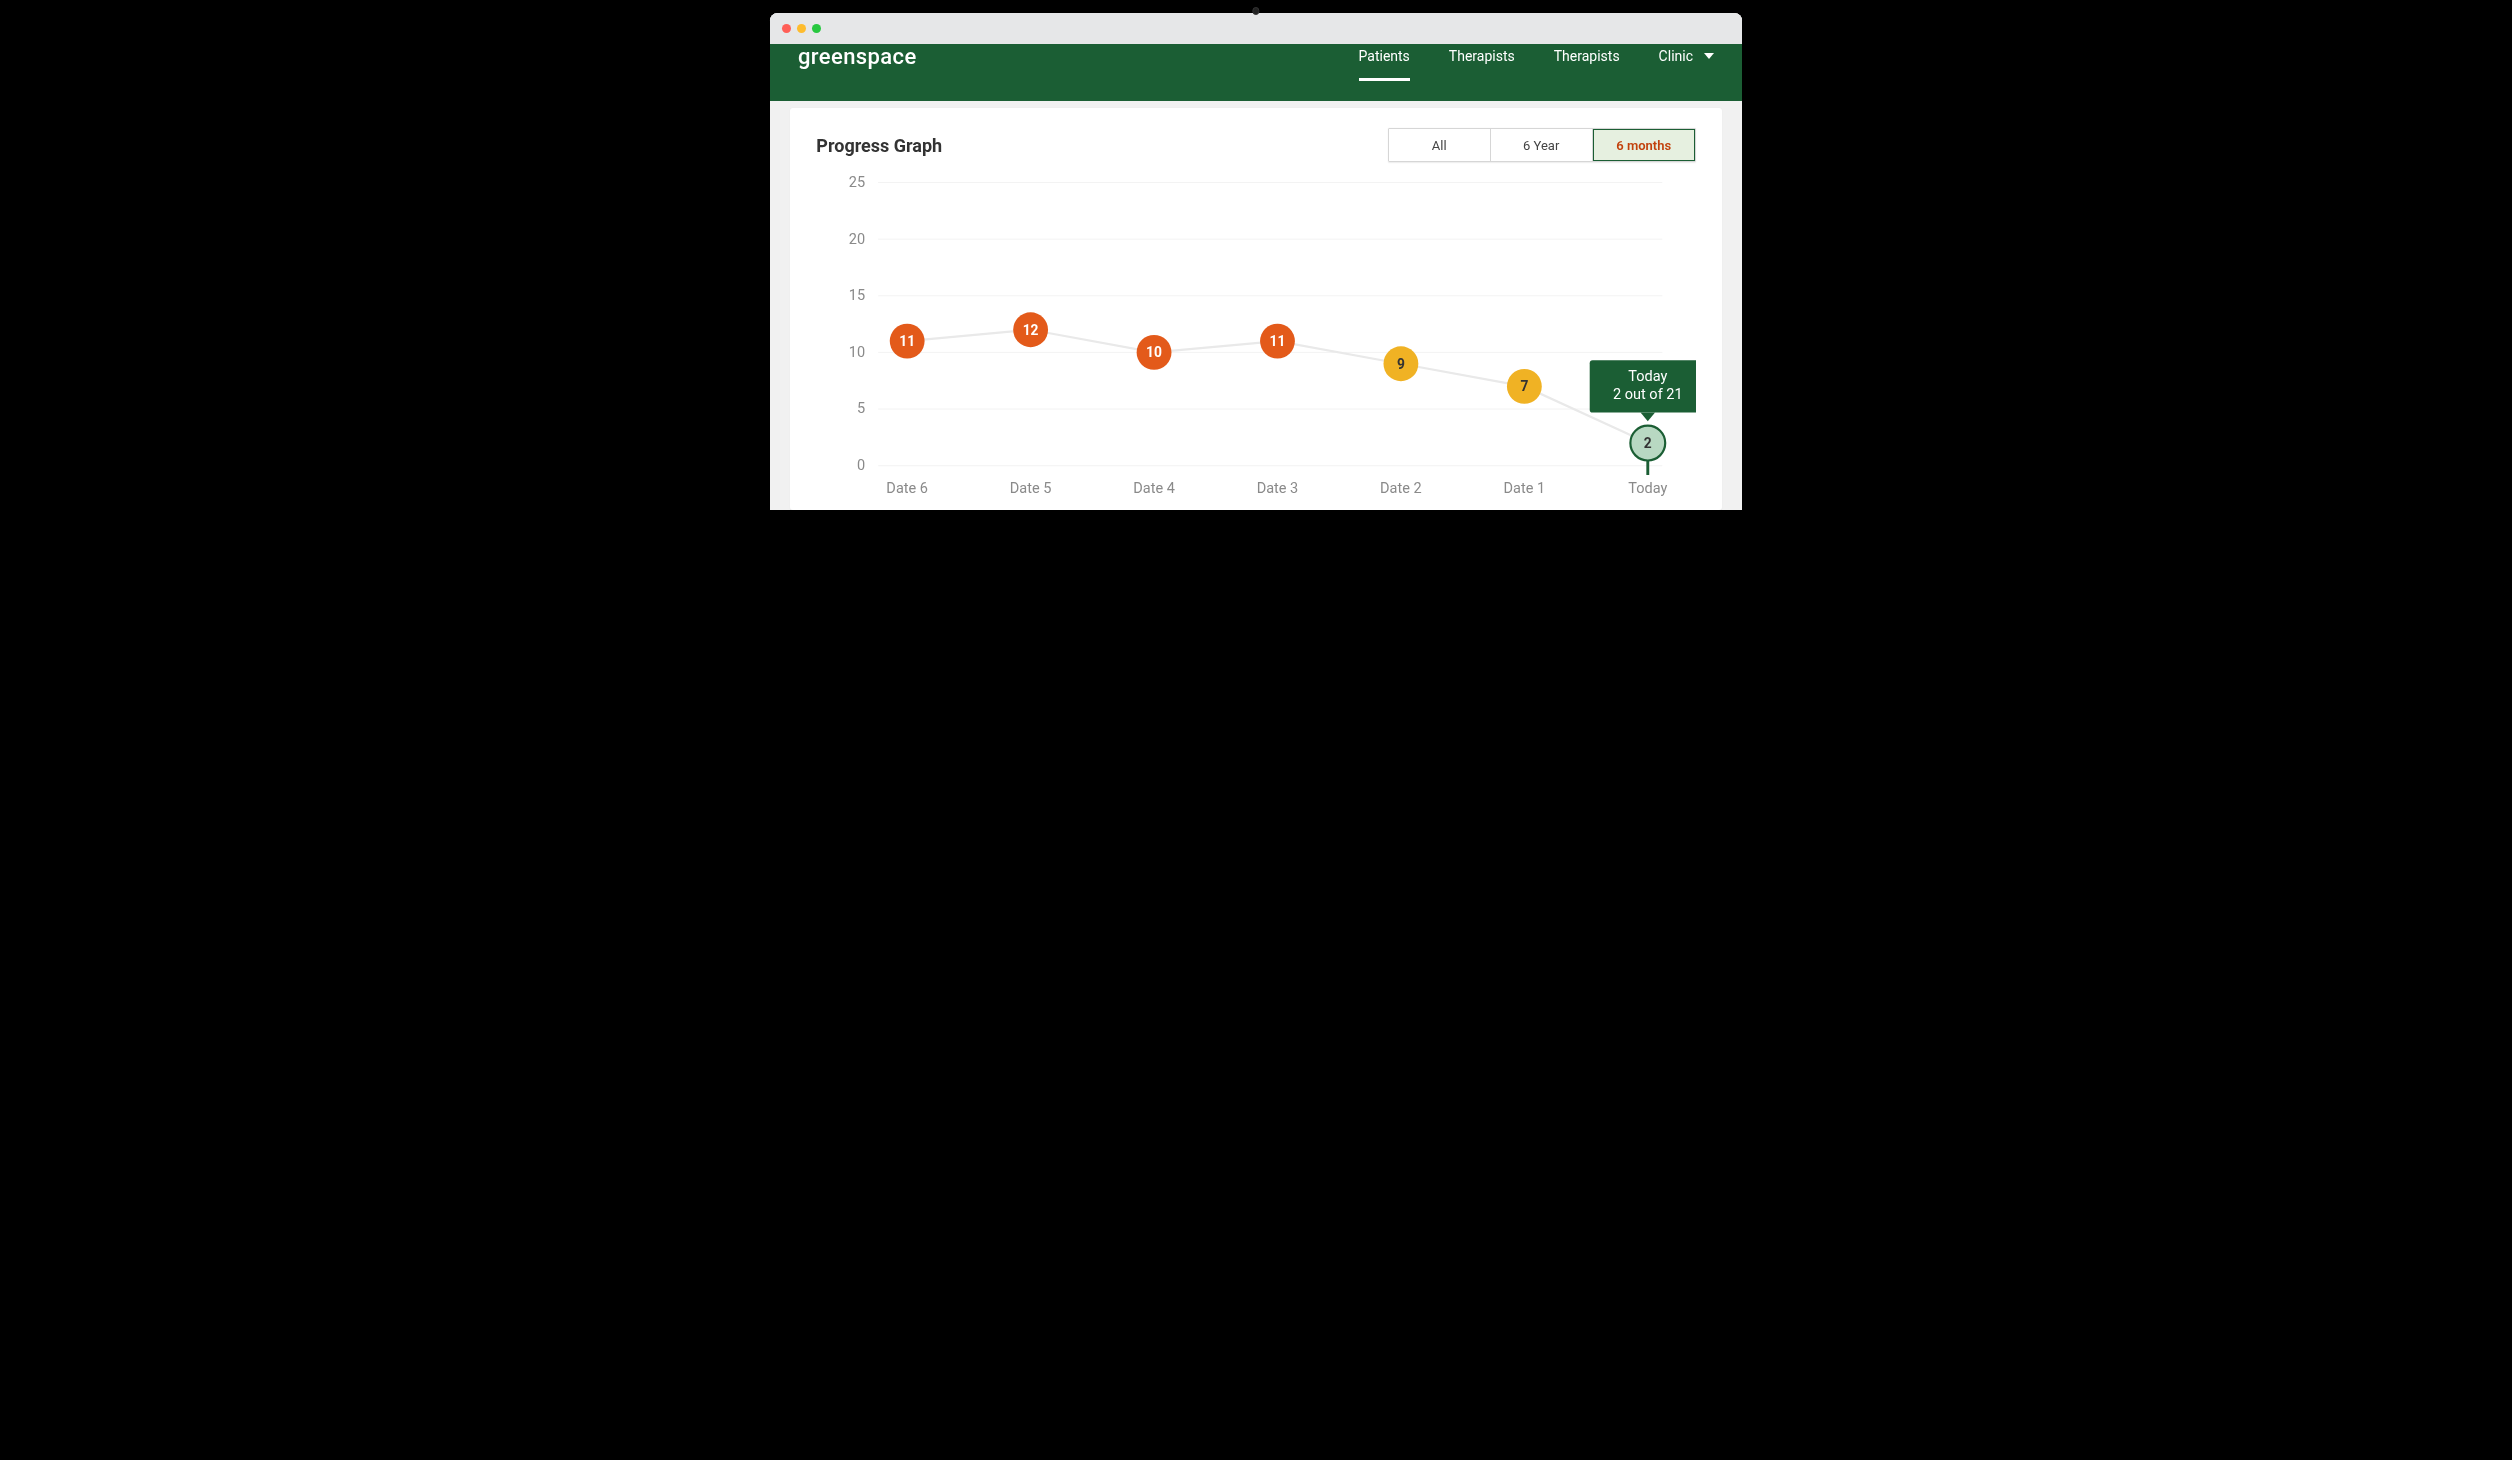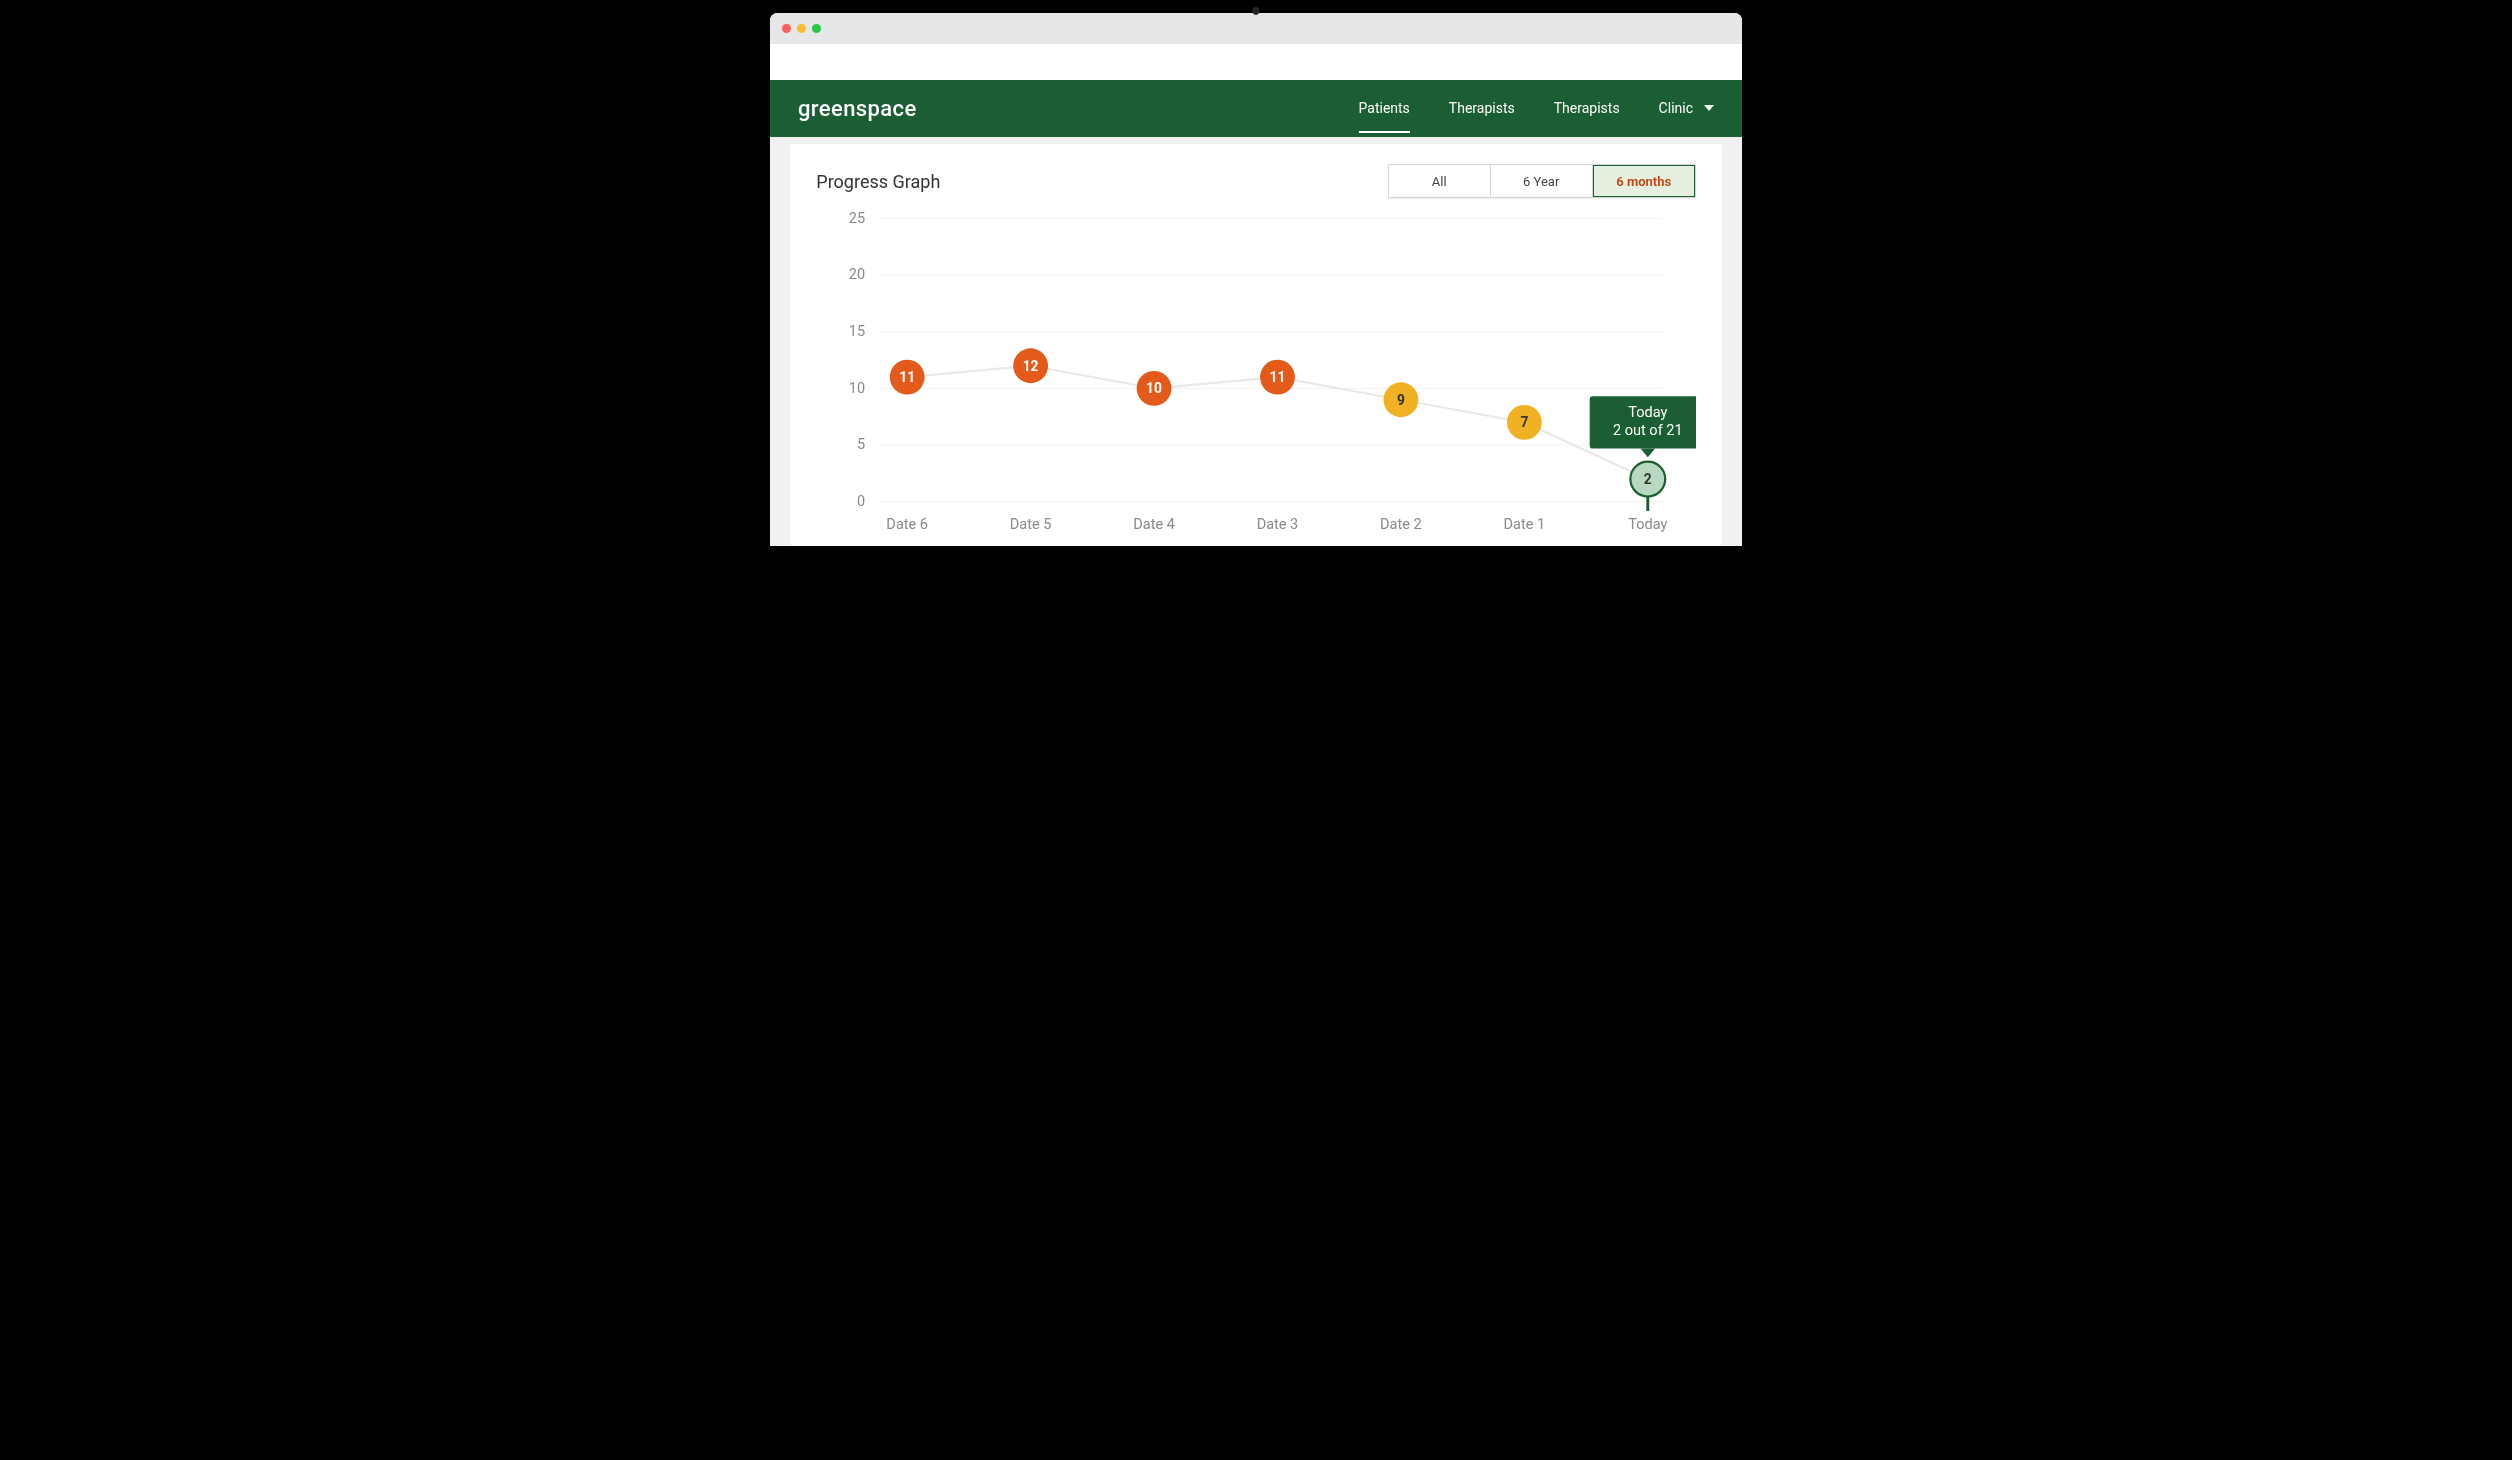--- a/index.html
+++ b/index.html
@@ -45,25 +45,24 @@
   }
   .tl-dot { width: 9.4px; height: 9.4px; border-radius: 50%; }
   .tl-red { background: #ff5f57; }
   .tl-yellow { background: #febc2e; }
   .tl-green { background: #28c840; }
 
   .app-header {
     background: #1b5e34;
     color: #fff;
     display: flex;
-    align-items: center;
+    align-items: flex-start;
     justify-content: space-between;
     padding: 0 28px;
     height: 57px;
-    margin-top: 36px;
   }
   .brand {
     font-size: 22px;
     font-weight: 500;
     letter-spacing: 0.4px;
   }
   .nav {
     display: flex;
     align-items: center;
     gap: 39px;
@@ -109,21 +108,21 @@
     position: relative;
   }
   .card-header-row {
     display: flex;
     align-items: center;
     justify-content: space-between;
     margin-bottom: 4.4px;
   }
   .card-title {
     font-size: 18px;
-    font-weight: 400;
+    font-weight: 700;
     color: #333;
   }
   .range-toggle {
     display: flex;
     border: 0.7px solid #d6d6d6;
     border-radius: 1px;
     overflow: hidden;
     box-shadow: 0 0.7px 1.5px rgba(0,0,0,0.08);
   }
   .range-btn {

